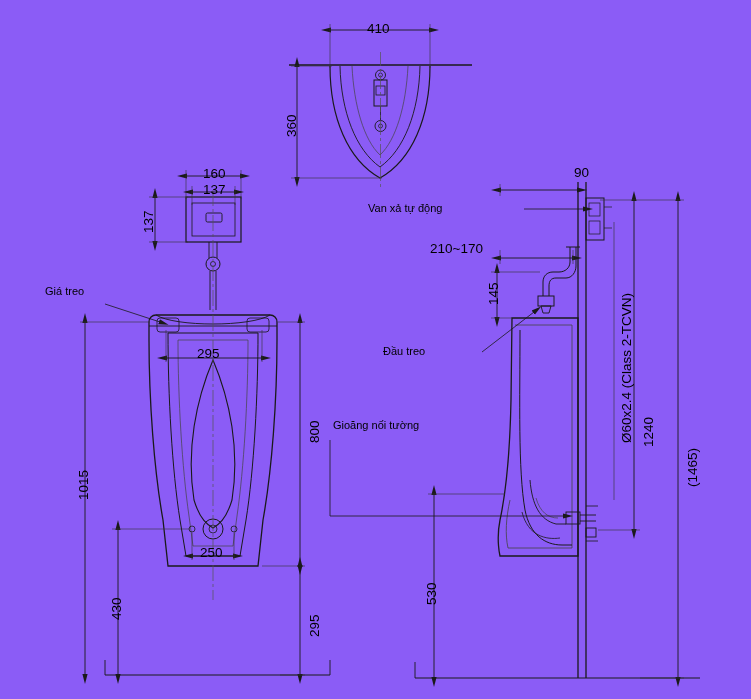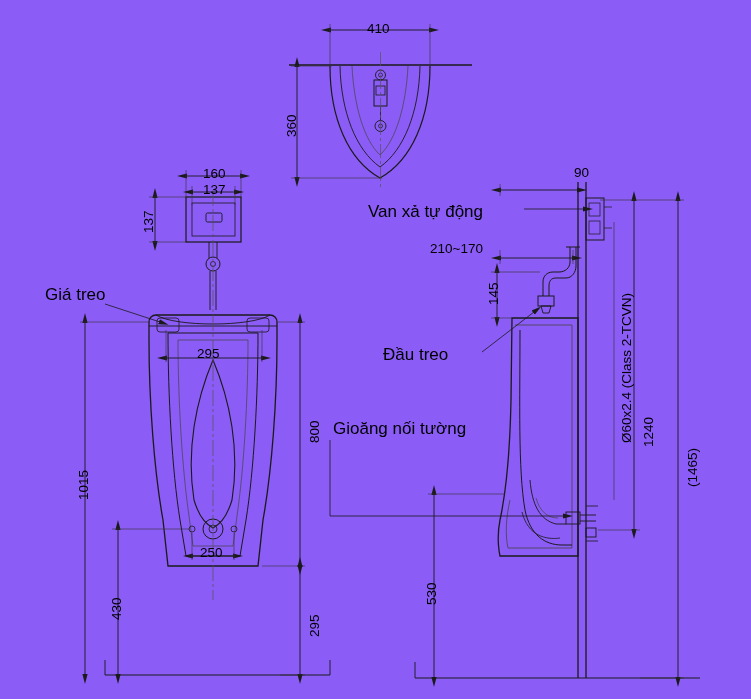--- a/index.html
+++ b/index.html
@@ -34,21 +34,21 @@
     font-size: 13px;
     line-height: 1;
     color: #000;
     white-space: nowrap;
   }
   .dim {
     font-size: 13.5px;
     font-weight: 400;
   }
   .callout {
-    font-size: 17px;
+    font-size: 11px;
   }
   .vert {
     transform-origin: left top;
     transform: rotate(-90deg);
   }
 </style>
 </head>
 <body>
 
 <div id="sheet">

